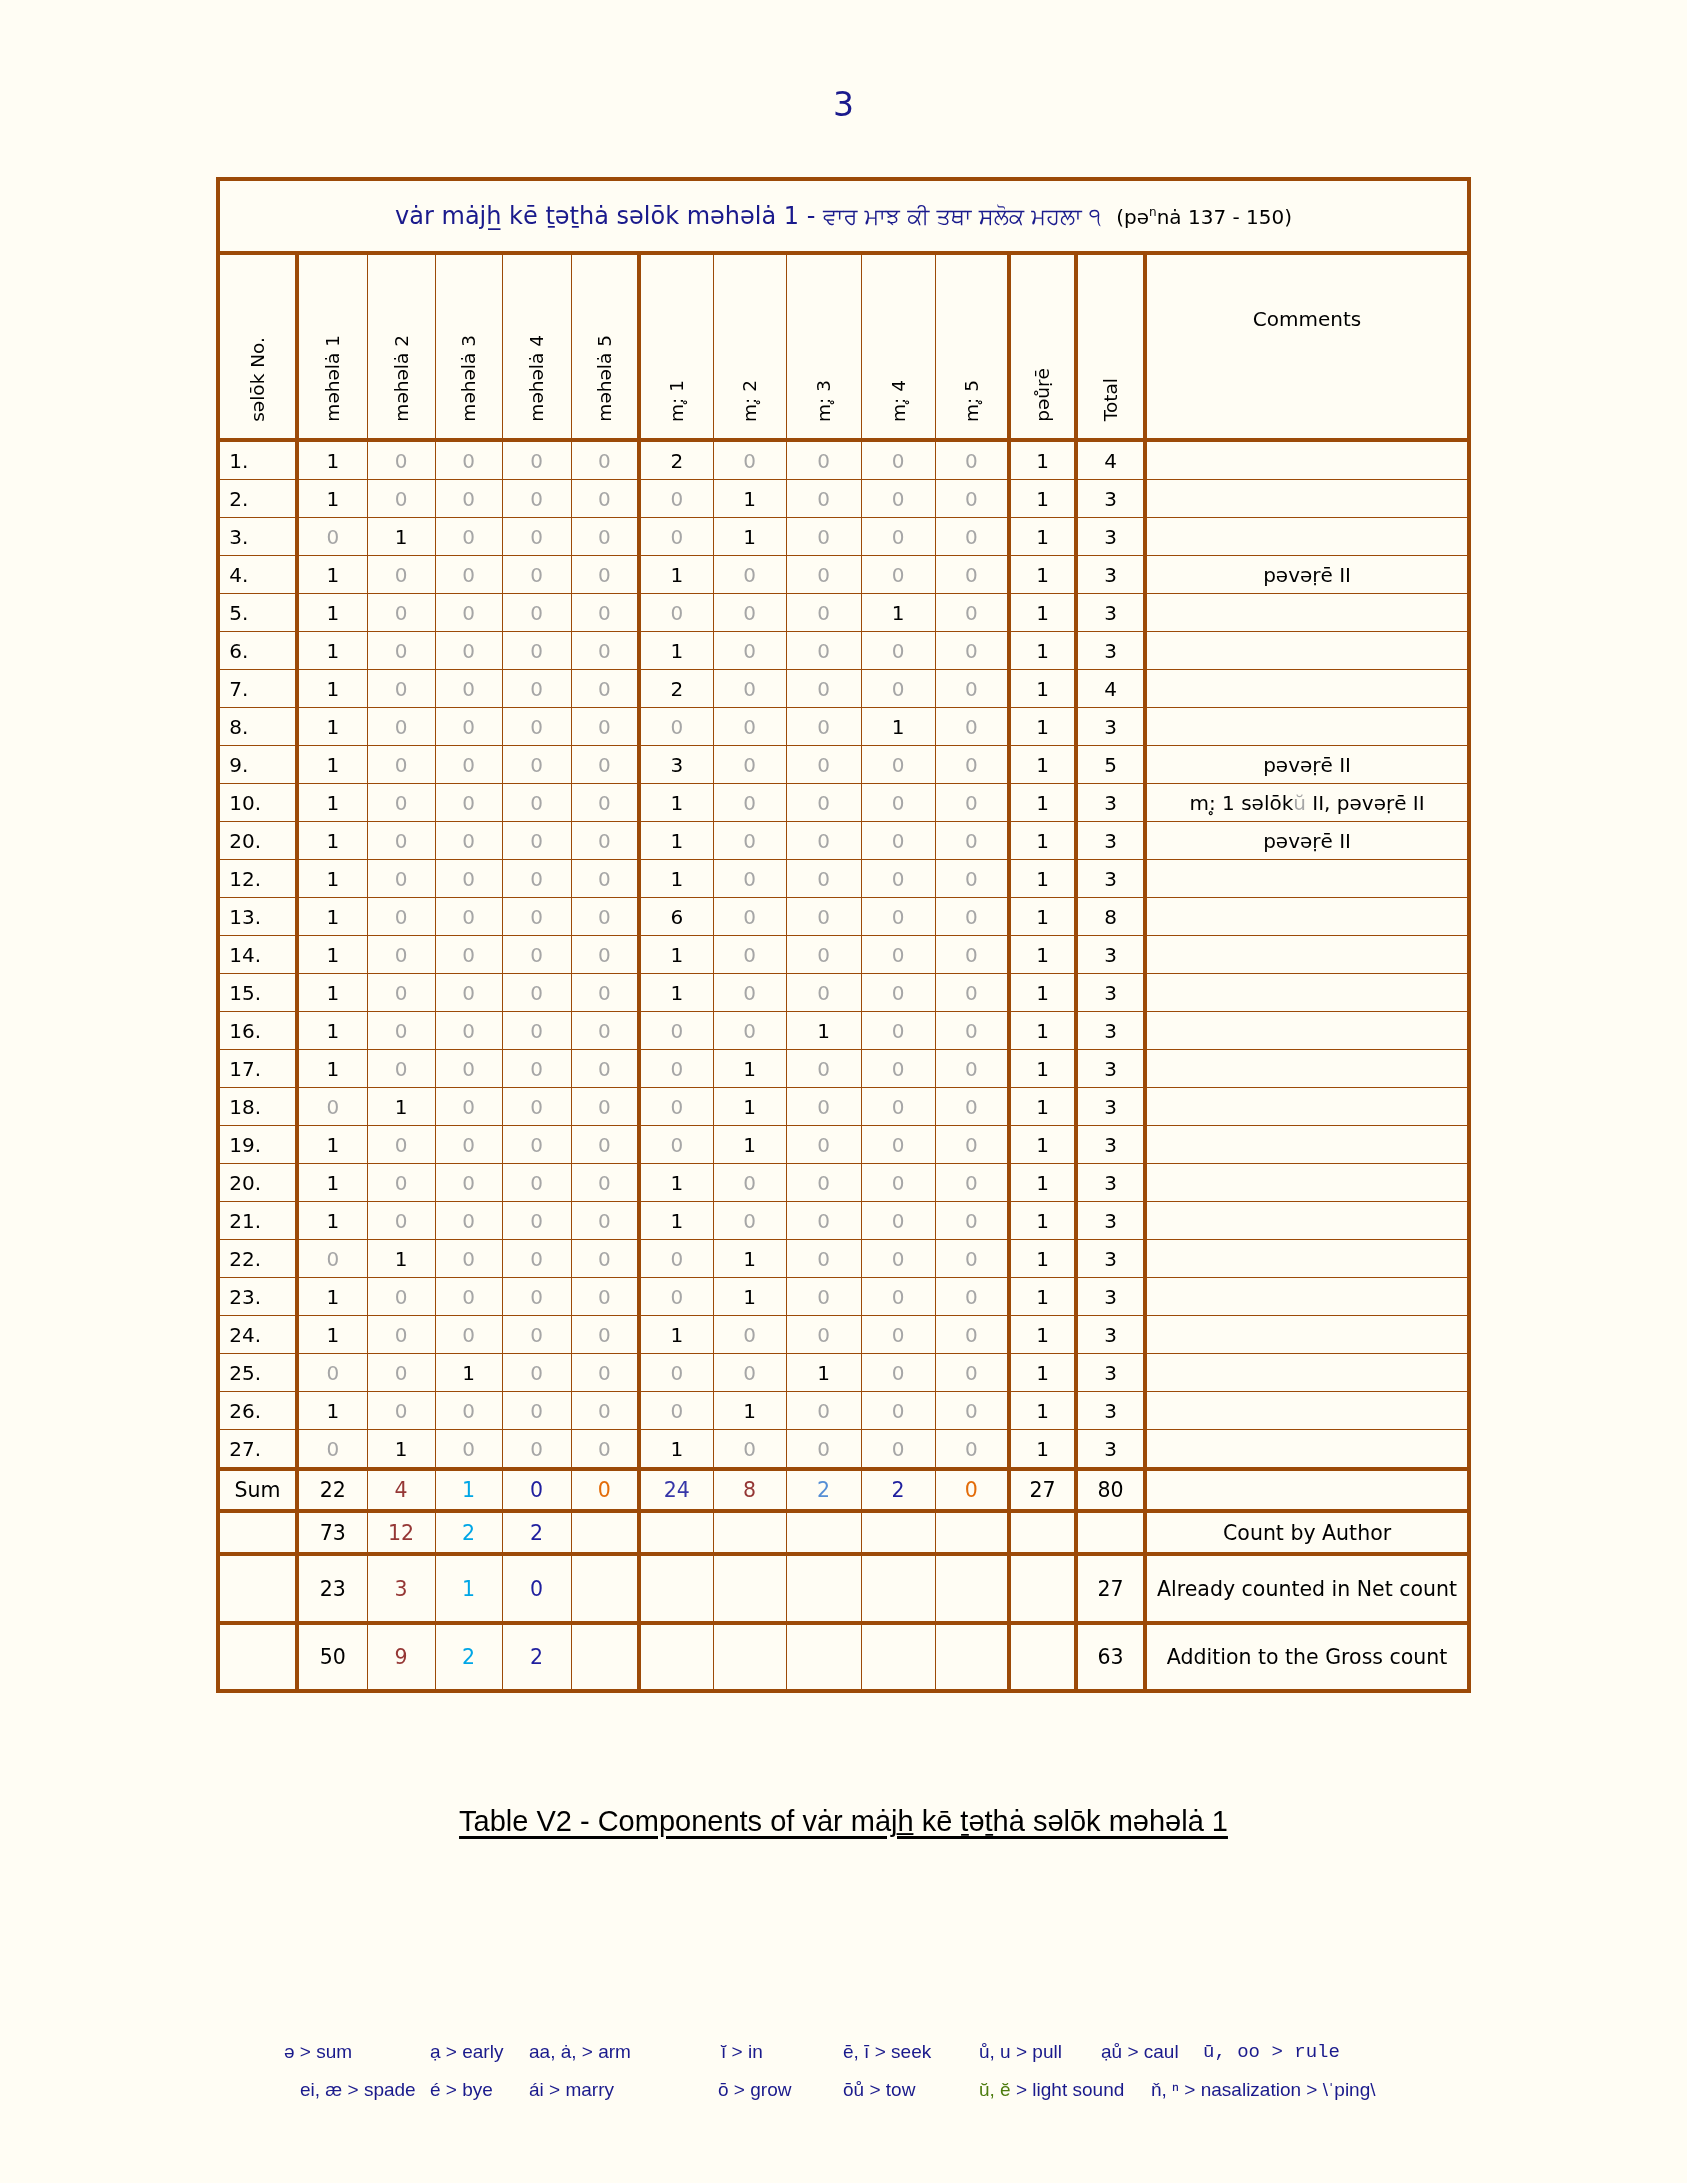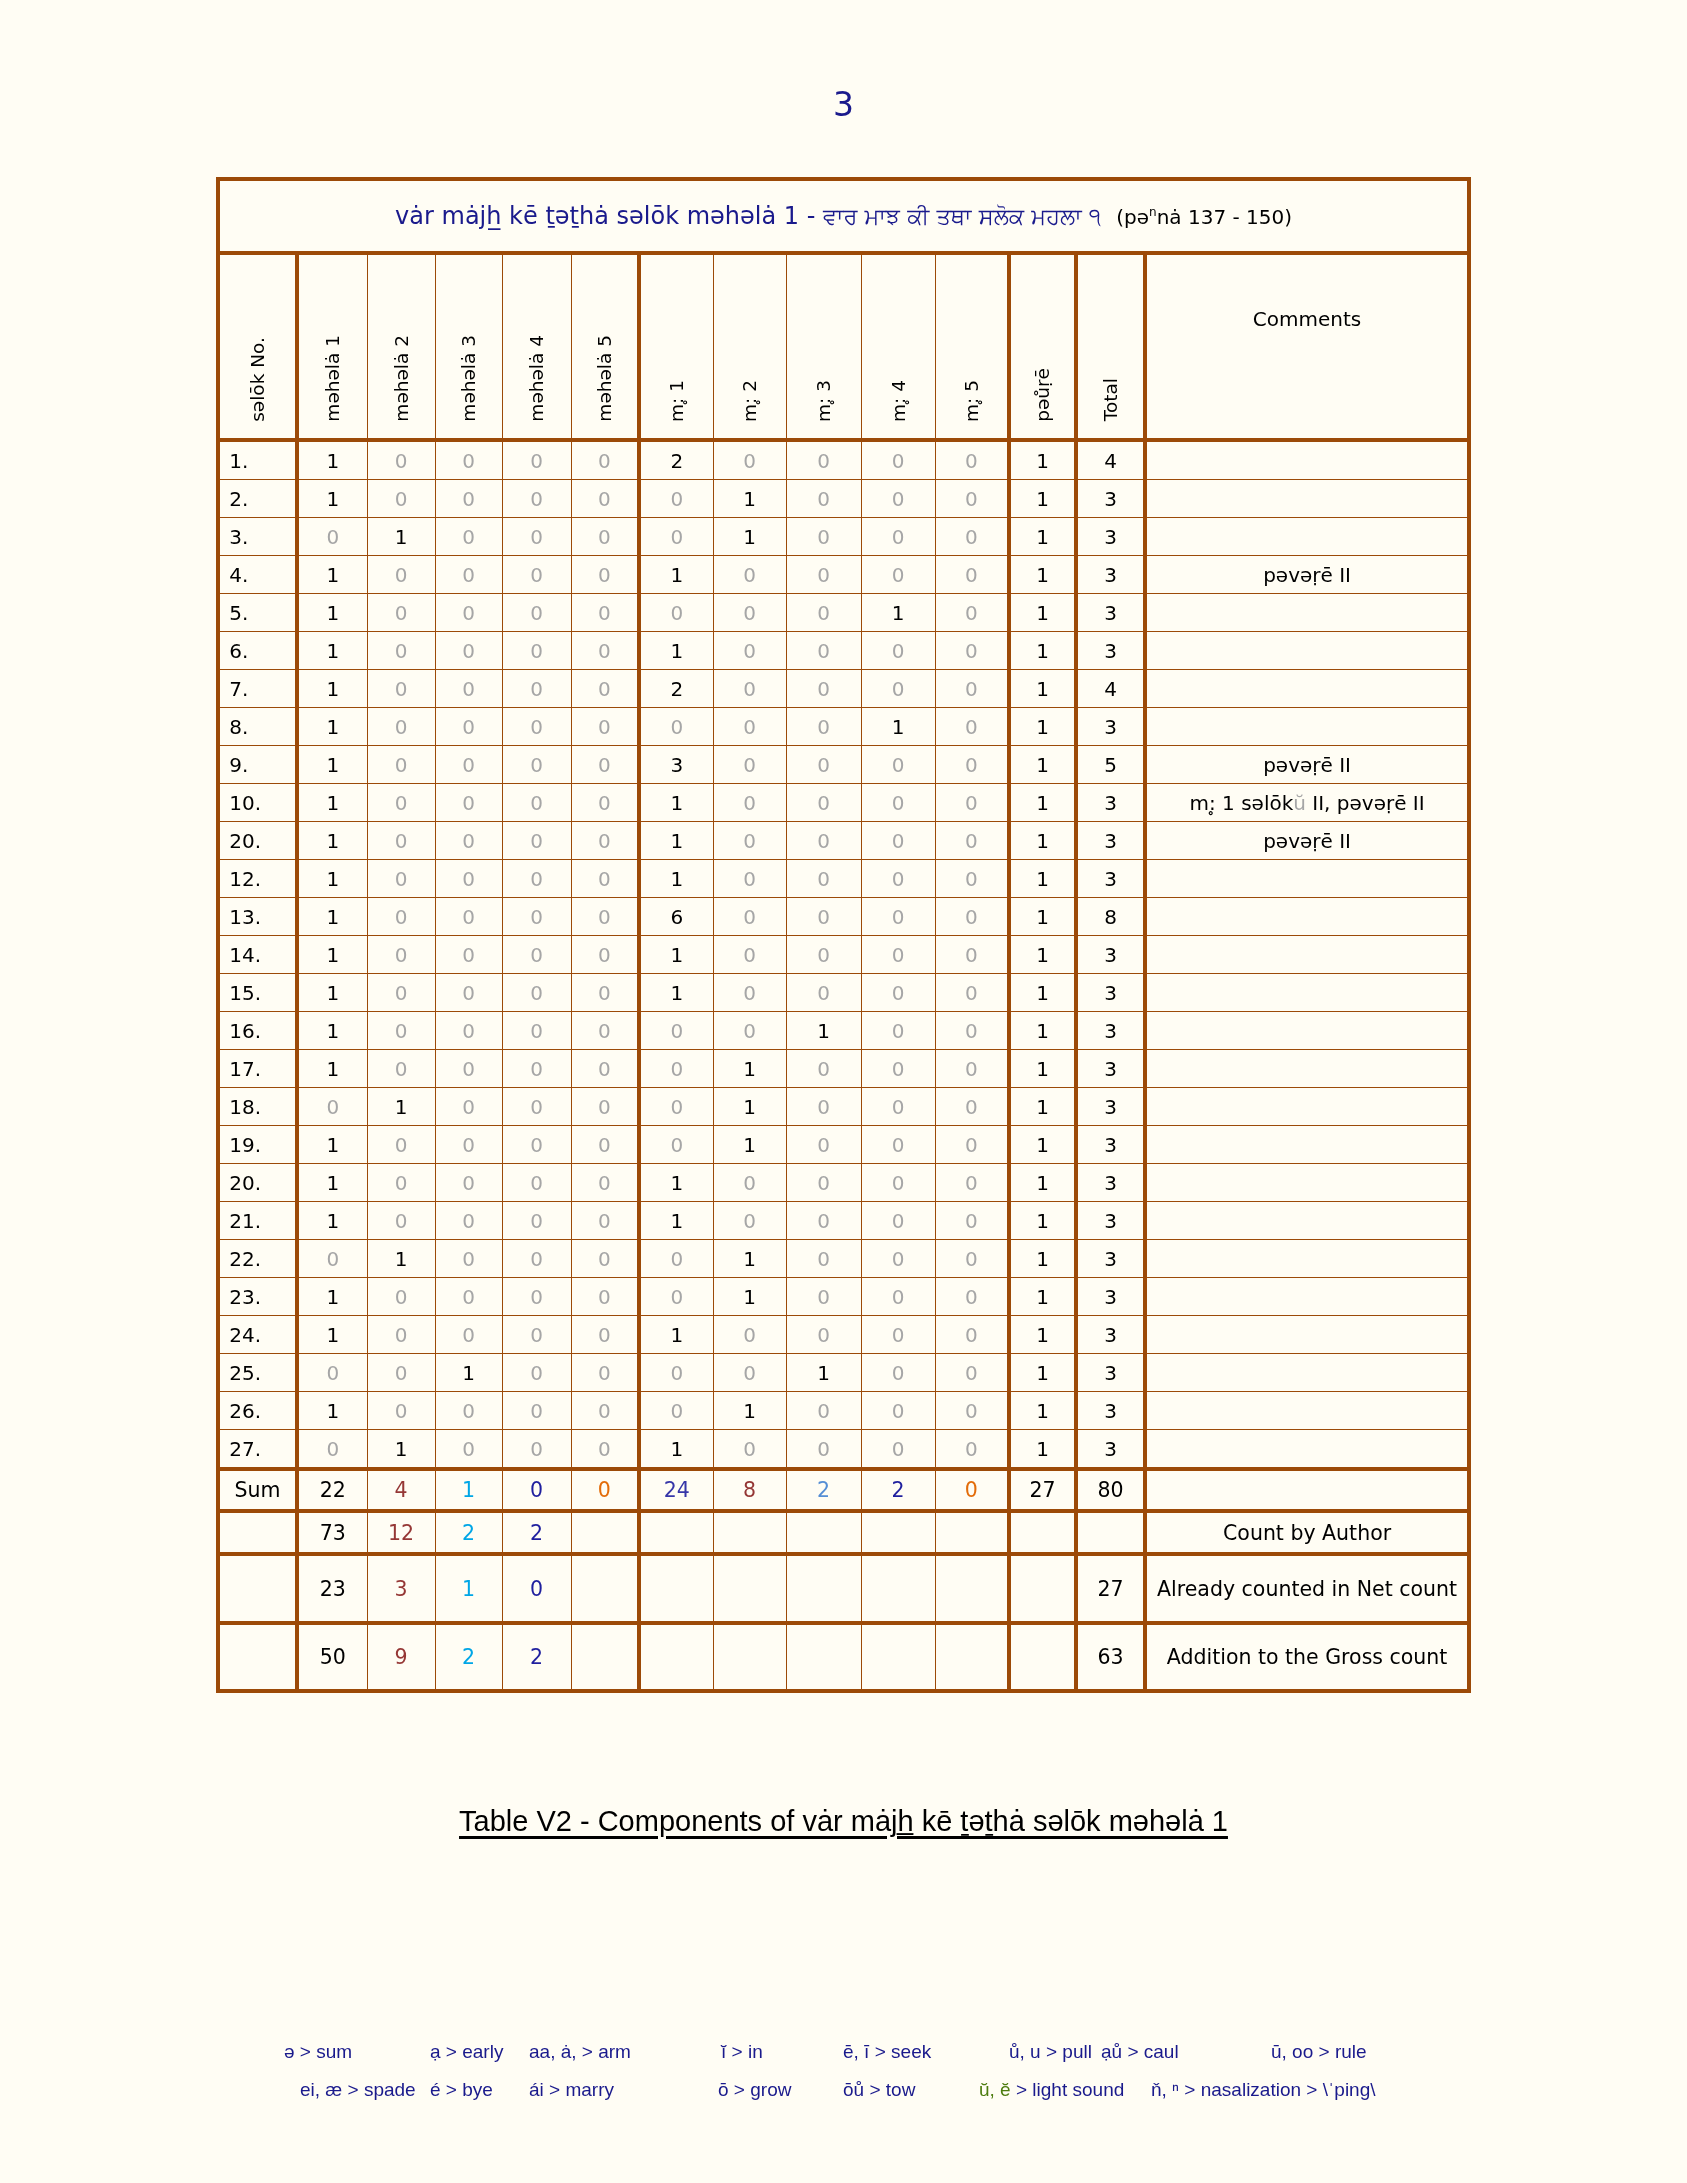--- a/index.html
+++ b/index.html
@@ -632,23 +632,23 @@
 
 <div class="caption"><span>Table V2 - Components of vȧr  mȧjh̲  kē  ṯəṯhȧ  səlōk  məhəlȧ 1</span></div>
 
 <div class="legend">
   <div class="legend-row" id="legend-row1">
       <div class="legend-item" style="left: 0px;"><span>ə</span><span style="white-space: pre;"> &gt; </span><span>sum</span></div>
       <div class="legend-item" style="left: 146px;"><span>ạ</span><span style="white-space: pre;"> &gt; </span><span>early</span></div>
       <div class="legend-item" style="left: 245px;"><span>aa, ȧ,</span><span style="white-space: pre;"> &gt; </span><span>arm</span></div>
       <div class="legend-item" style="left: 437px;"><span>ĭ</span><span style="white-space: pre;"> &gt; </span><span>in</span></div>
       <div class="legend-item" style="left: 559px;"><span>ē, ī</span><span style="white-space: pre;"> &gt; </span><span>seek</span></div>
-      <div class="legend-item" style="left: 695px; margin-left: 30px;"><span>ů, u</span><span style="white-space: pre;"> &gt; </span><span>pull</span></div>
+      <div class="legend-item" style="left: 695px;"><span>ů, u</span><span style="white-space: pre;"> &gt; </span><span>pull</span></div>
       <div class="legend-item" style="left: 817px;"><span>ạů</span><span style="white-space: pre;"> &gt; </span><span>caul</span></div>
-      <div class="legend-item" style="left: 987px;"><span>ū, oo</span><span style="white-space: pre;"> &gt; </span><span>rule</span></div>
+      <div class="legend-item" style="left: 919px; font-family: Liberation Mono, monospace;"><span>ū, oo</span><span style="white-space: pre;"> &gt; </span><span>rule</span></div>
     </div>
   <div class="legend-row" id="legend-row2">
       <div class="legend-item" style="left: 16px;"><span>ei, æ</span><span style="white-space: pre;"> &gt; </span><span>spade</span></div>
       <div class="legend-item" style="left: 146px;"><span>é</span><span style="white-space: pre;"> &gt; </span><span>bye</span></div>
       <div class="legend-item" style="left: 245px;"><span>ái</span><span style="white-space: pre;"> &gt; </span><span>marry</span></div>
       <div class="legend-item" style="left: 434px; text-align: center;"><span>ō</span><span style="white-space: pre;"> &gt; </span><span>grow</span></div>
       <div class="legend-item" style="left: 559px;"><span>ōů</span><span style="white-space: pre;"> &gt; </span><span>tow</span></div>
       <div class="legend-item" style="left: 695px;"><span class="gr">ŭ, ĕ</span><span style="white-space: pre;"> &gt; </span><span>light sound</span></div>
       <div class="legend-item" style="left: 867px;"><span>ň, ⁿ</span><span style="white-space: pre;"> &gt; </span><span>nasalization &gt; \ˈping\</span></div>
     </div>

